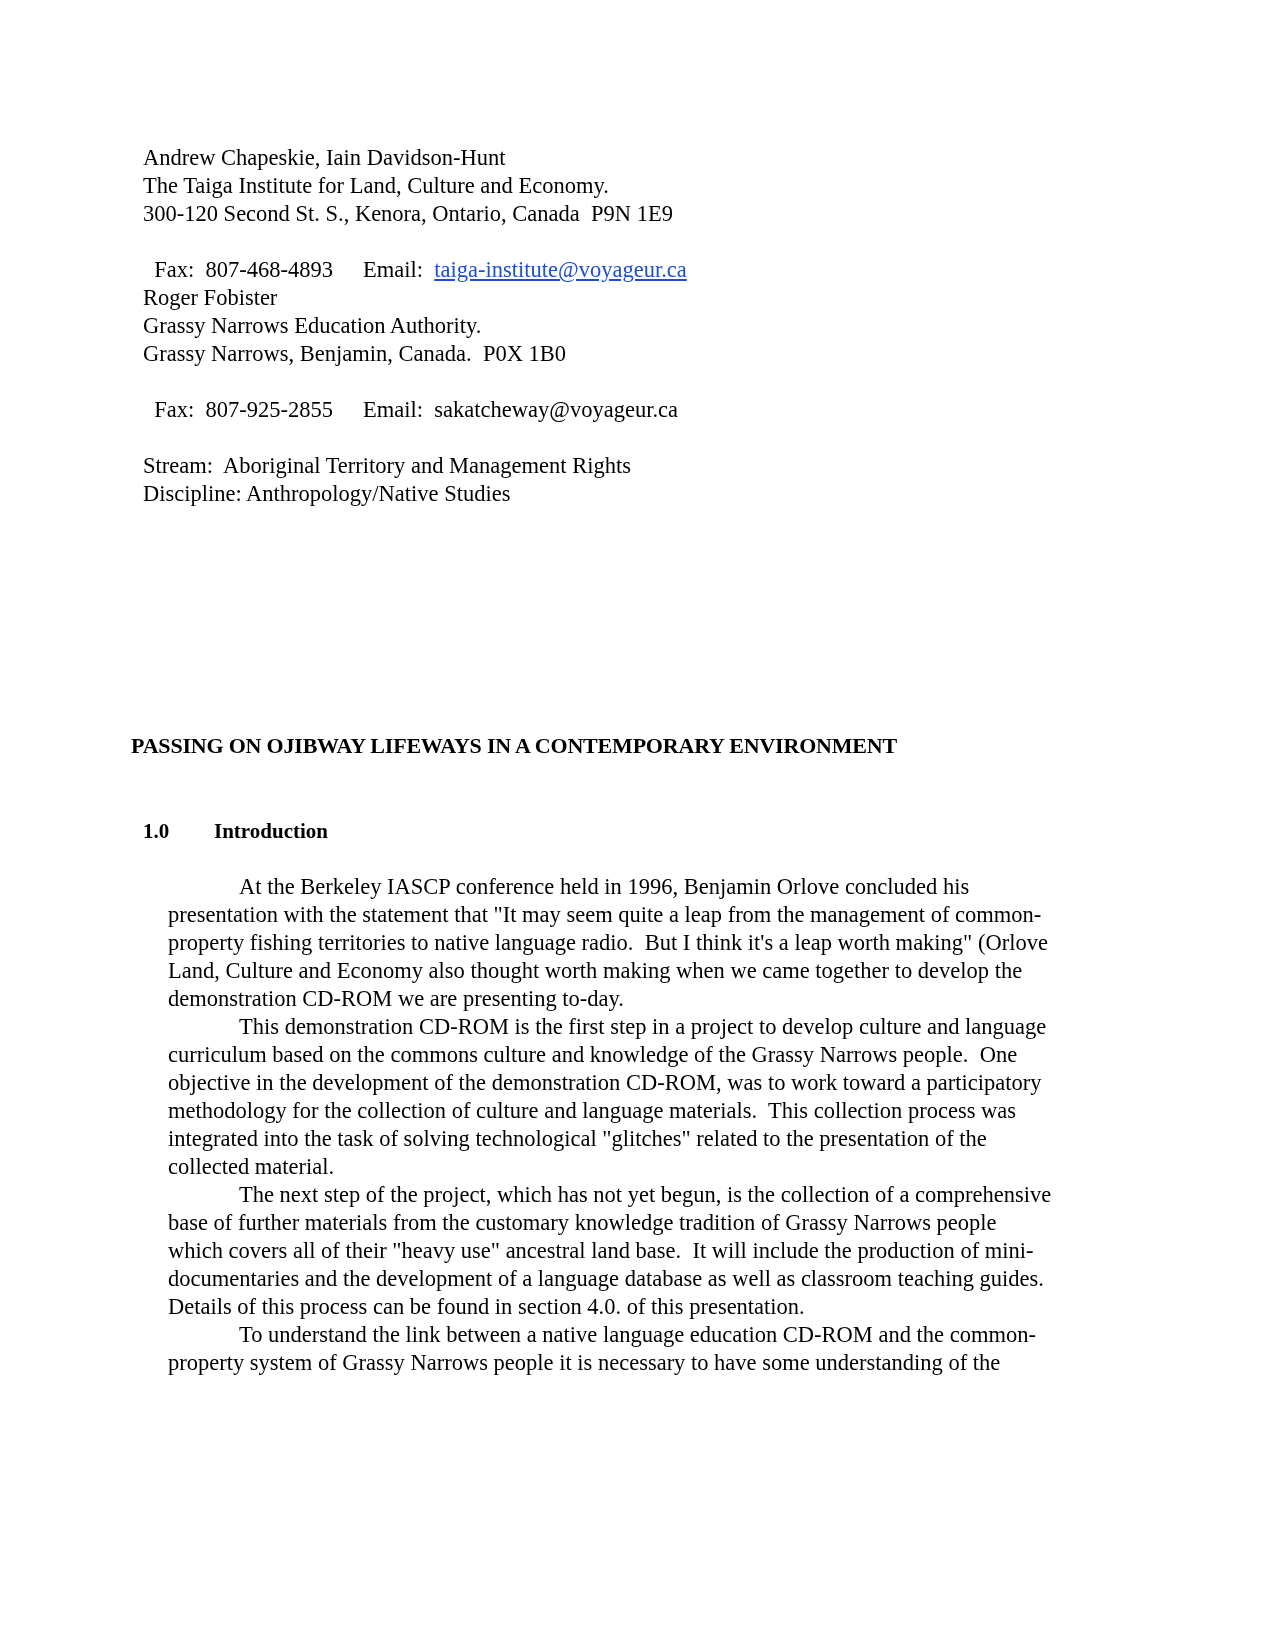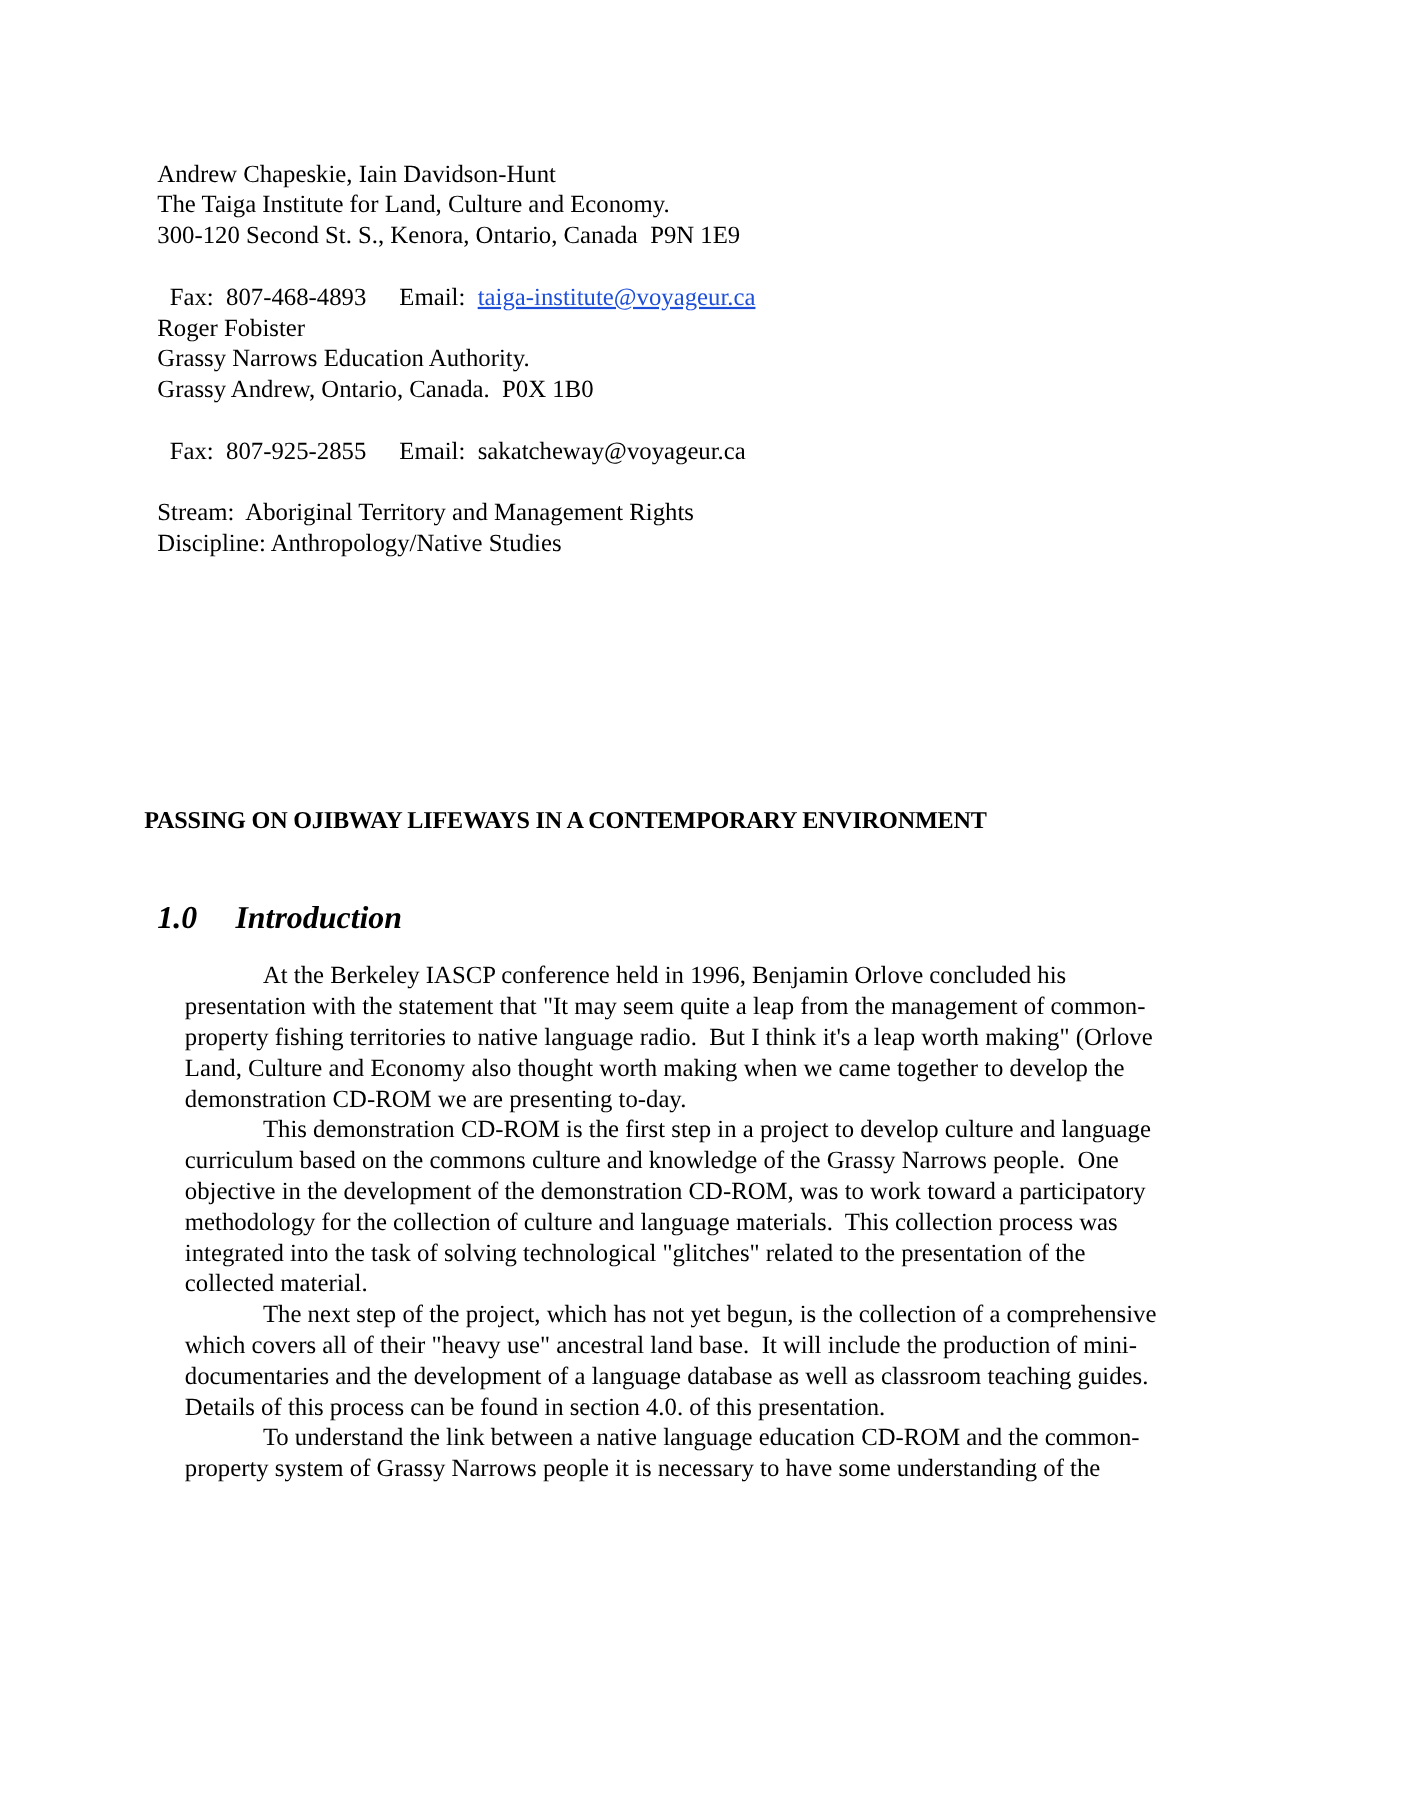--- a/index.html
+++ b/index.html
@@ -4,39 +4,39 @@
   <style>
     html, body { margin:0; padding:0; background:#ffffff; }
     body { width:1275px; height:1650px; position:relative; overflow:hidden;
            font-family:"Liberation Serif", "DejaVu Serif", serif; color:#000; }
     .line { position:absolute; left:143px; font-size:22.5px; line-height:28px; white-space:pre; }
     .gap { display:inline-block; width:30px; }
     a.email { color:#1d4ed8; text-decoration:underline; }
     .title { position:absolute; left:0; width:1088px; top:733px; text-align:center;
              font-weight:bold; font-size:22px; letter-spacing:-0.2px; }
     .title span { position:relative; left:-30px; }
-    .heading { position:absolute; left:143px; top:819px; font-weight:bold; font-size:29px;font-style:italic; }
+    .heading { position:absolute; left:143px; top:819px; font-weight:bold; font-size:21px; }
     .heading .num { display:inline-block; width:71px; }
     .body { position:absolute; left:143px; top:873px; width:930px; font-size:22.5px; line-height:28px;margin-left:25px; }
     .para-line { display:block; white-space:pre; }
     .para-line.indent { padding-left:71px; }
   </style>
 </head>
 <body>
 
 <div class="line" style="top:144px;">Andrew Chapeskie, Iain Davidson-Hunt</div>
 <div class="line" style="top:172px;">The Taiga Institute for Land, Culture and Economy.</div>
 <div class="line" style="top:200px;text-align:right;">300-120 Second St. S., Kenora, Ontario, Canada  P9N 1E9</div>
 <div class="line" style="top:228px;">
   <span>Fax:  807-468-4893</span><span class="gap"></span><span>Email:</span>  <a class="email">taiga-institute@voyageur.ca</a>
 </div>
 
 <div class="line" style="top:284px;">Roger Fobister</div>
 <div class="line" style="top:312px;">Grassy Narrows Education Authority.</div>
-<div class="line" style="top:340px;">Grassy Andrew, Ontario, Canada.  P0X 1B0</div>
+<div class="line" style="top:340px;">Grassy Narrows, Benjamin, Canada.  P0X 1B0</div>
 <div class="line" style="top:368px;">
   <span>Fax:  807-925-2855</span><span class="gap"></span><span>Email:</span>  <span>sakatcheway@voyageur.ca</span>
 </div>
 
 <div class="line" style="top:452px;">Stream:  Aboriginal Territory and Management Rights</div>
 <div class="line" style="top:480px;">Discipline: Anthropology/Native Studies</div>
 
 <div class="title">
   <span>PASSING ON OJIBWAY LIFEWAYS IN A CONTEMPORARY ENVIRONMENT</span>
 </div>
@@ -51,18 +51,19 @@
     <span class="para-line">property fishing territories to native language radio.  But I think it's a leap worth making" (Orlove</span>
     <span class="para-line">Land, Culture and Economy also thought worth making when we came together to develop the</span>
     <span class="para-line">demonstration CD-ROM we are presenting to-day.</span>
     <span class="para-line indent">This demonstration CD-ROM is the first step in a project to develop culture and language</span>
     <span class="para-line">curriculum based on the commons culture and knowledge of the Grassy Narrows people.  One</span>
     <span class="para-line">objective in the development of the demonstration CD-ROM, was to work toward a participatory</span>
     <span class="para-line">methodology for the collection of culture and language materials.  This collection process was</span>
     <span class="para-line">integrated into the task of solving technological "glitches" related to the presentation of the</span>
     <span class="para-line">collected material.</span>
     <span class="para-line indent">The next step of the project, which has not yet begun, is the collection of a comprehensive</span>
+    <span class="para-line">base of further materials from the customary knowledge tradition of Grassy Narrows people</span>
     <span class="para-line">which covers all of their "heavy use" ancestral land base.  It will include the production of mini-</span>
     <span class="para-line">documentaries and the development of a language database as well as classroom teaching guides.</span>
     <span class="para-line">Details of this process can be found in section 4.0. of this presentation.</span>
     <span class="para-line indent">To understand the link between a native language education CD-ROM and the common-</span>
     <span class="para-line">property system of Grassy Narrows people it is necessary to have some understanding of the</span>
   </div>
 
 </body></html>

